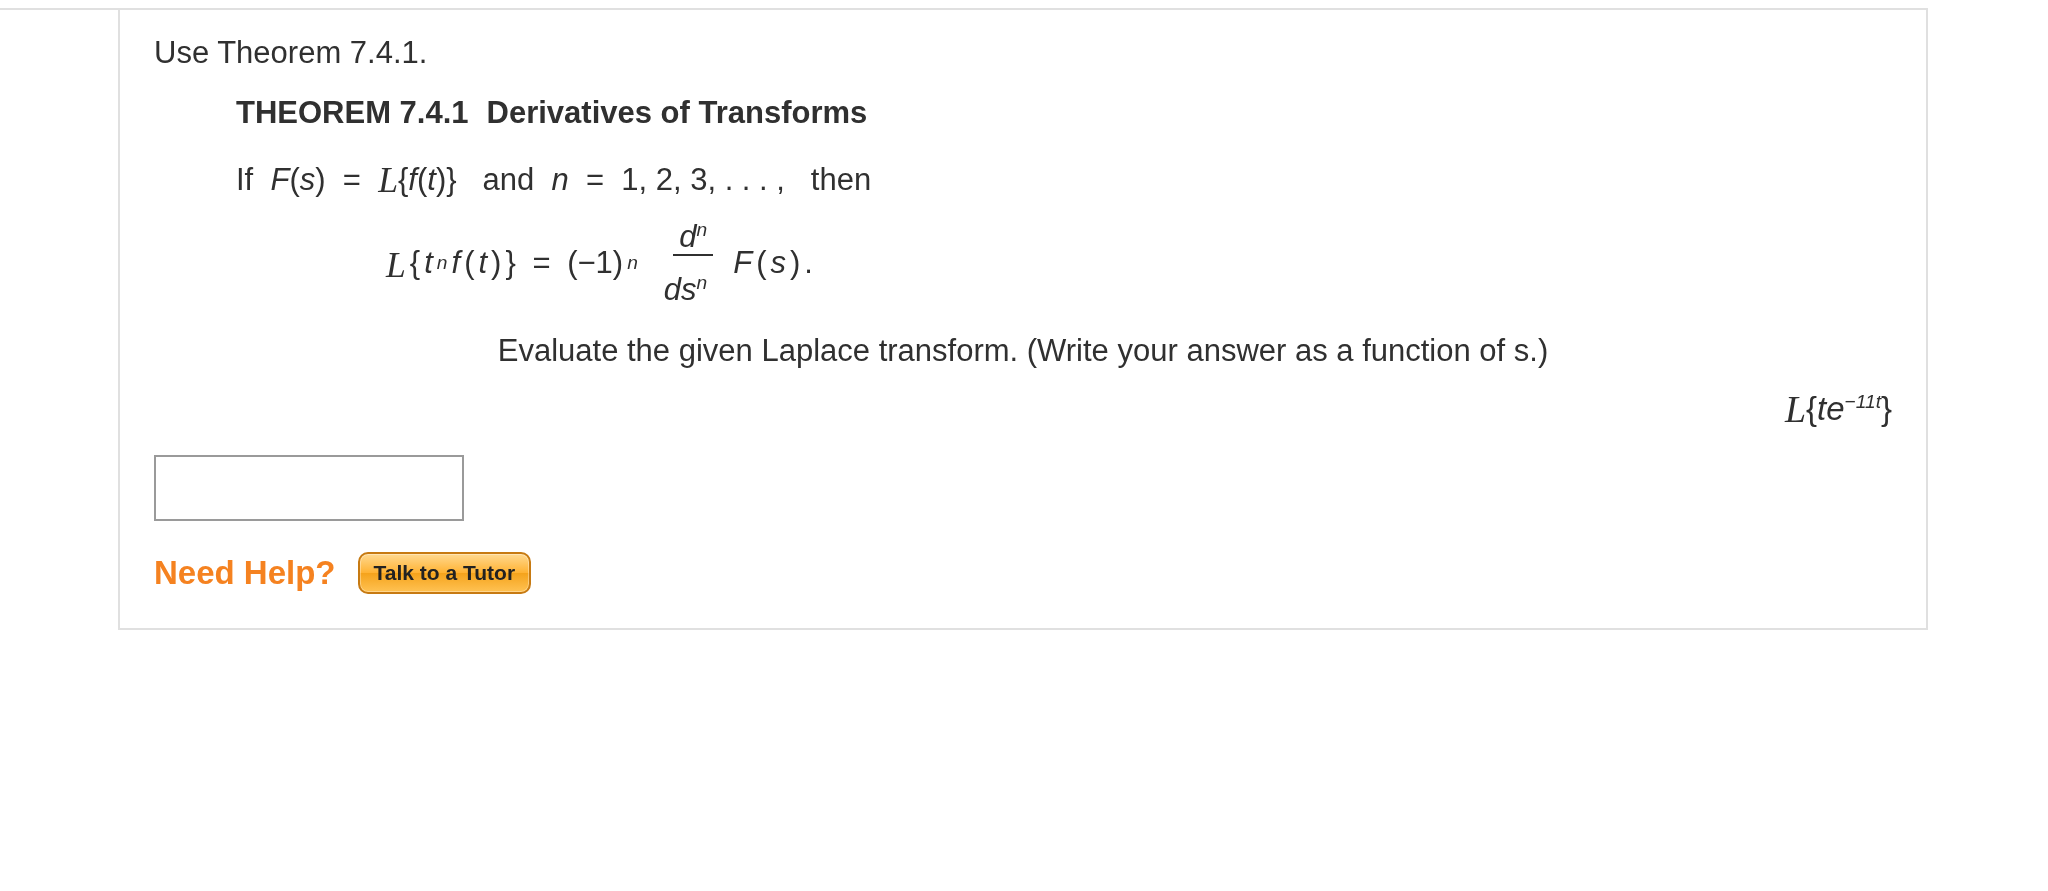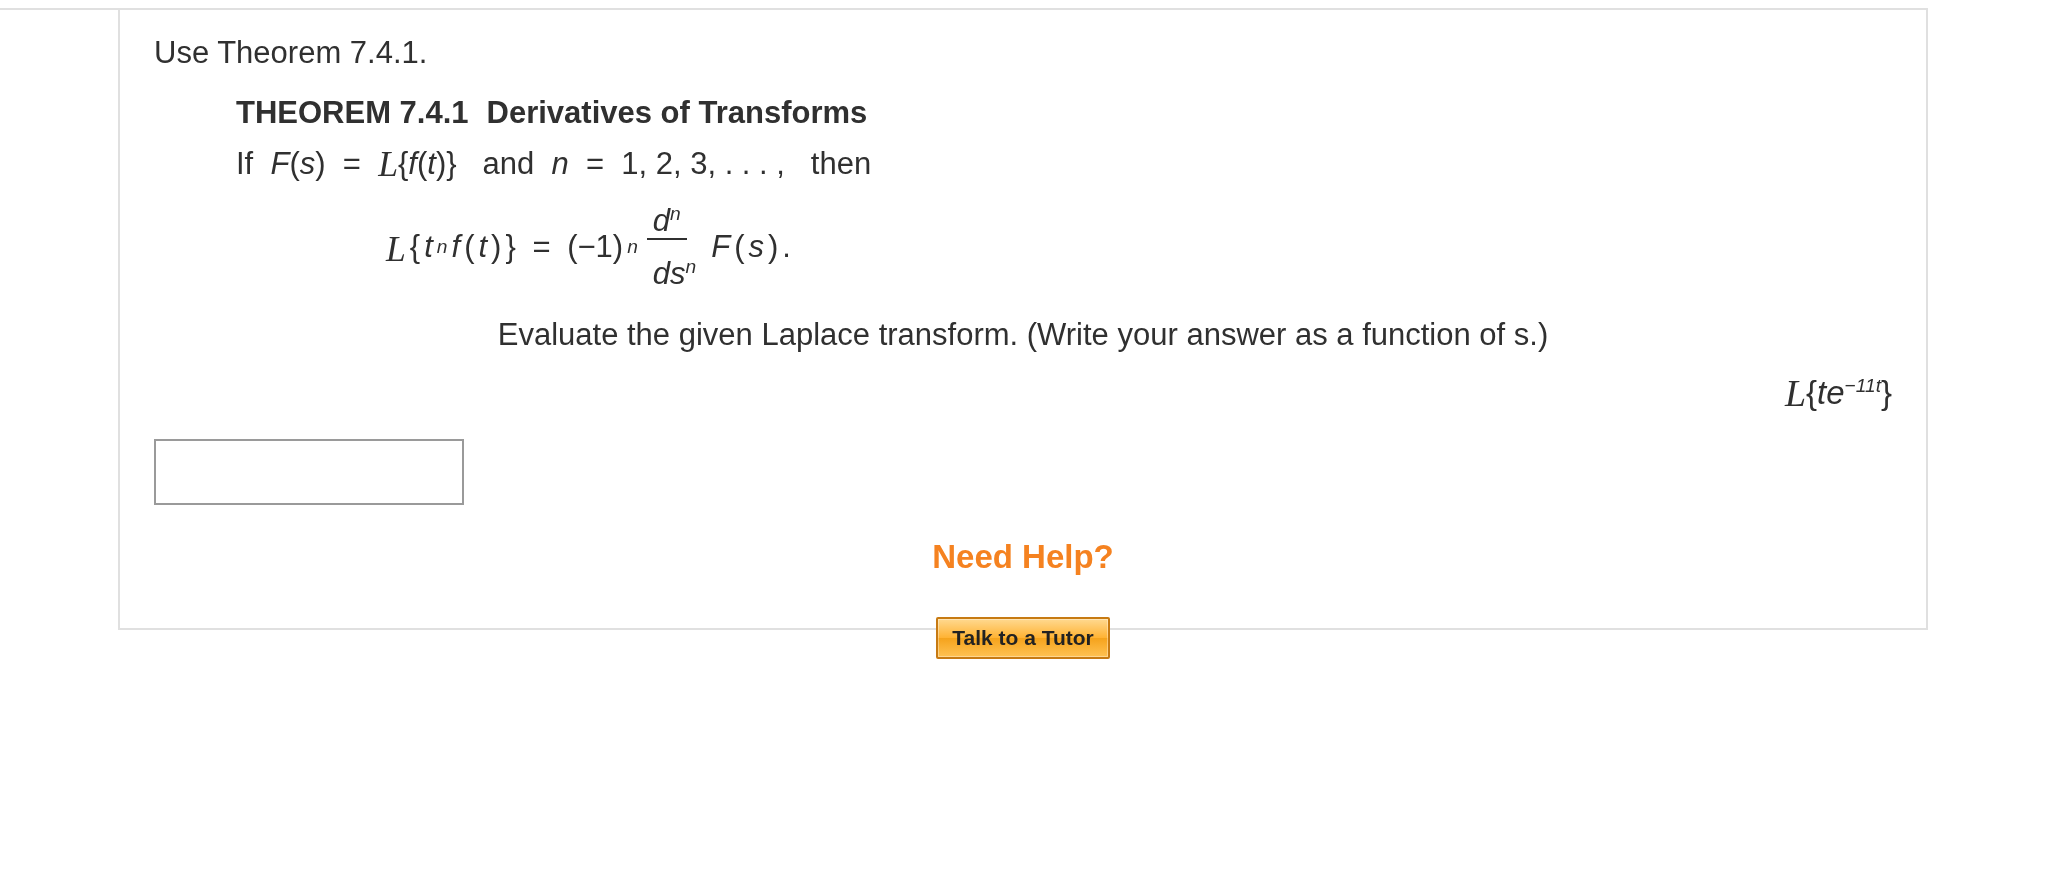--- a/index.html
+++ b/index.html
@@ -40,21 +40,21 @@
   }
   .instruction {
     margin-bottom: 18px;
   }
   .theorem-block {
     margin-left: 82px;
     margin-bottom: 24px;
   }
   .theorem-heading {
     font-weight: bold;
-    margin-bottom: 4px;
+    margin-bottom: 20px;
   }
   .th-num { margin-right: 18px; }
   .theorem-cond {
     margin-bottom: 18px;
   }
   .it { font-style: italic; }
   .script-L {
     font-family: "Brush Script MT", "Segoe Script", cursive;
     font-style: italic;
     font-size: 1.15em;
@@ -70,25 +70,25 @@
   }
   .sup {
     font-size: 0.62em;
     vertical-align: super;
     font-style: italic;
     line-height: 0;
   }
   .frac {
     display: inline-flex;
     flex-direction: column;
-    align-items: flex-start;
+    align-items: flex-end;
     font-style: italic;
     line-height: 1;
     vertical-align: middle;
-    margin: 0 5px;
+    margin: 0 16px;
     gap: 16px;
   }
   .frac .num {
     padding: 0 6px 2px 6px;
     border-bottom: 2px solid #303030;
   }
   .frac .den {
     padding: 2px 6px 0 6px;
   }
   .evaluate-line {
@@ -110,37 +110,36 @@
     background: #ffffff;
     font-size: 28px;
     padding: 0 8px;
     box-sizing: border-box;
     display: block;
     margin-bottom: 30px;
   }
   .need-help-row {
     display: flex;
     align-items: center;
-    gap: 38px;
-    flex-direction: column;
+    gap: 22px;
   }
   .need-help-label {
     font-family: Arial, Helvetica, sans-serif;
     font-weight: bold;
     font-size: 33px;
     color: #f58220;
   }
   .tutor-button {
     font-family: Arial, Helvetica, sans-serif;
     font-weight: bold;
     font-size: 21px;
     color: #222;
     padding: 7px 14px;
     border: 2px solid #c77a12;
-    border-radius: 2px;
+    border-radius: 10px;
     background: linear-gradient(#ffd990, #ffb232 50%, #f5a31c 51%, #ffc253);
     cursor: pointer;
     box-shadow: inset 0 0 0 1px rgba(255,255,255,0.35);
   }
 </style>
 </head>
 <body>
 
 <div class="page">
   <div class="top-rule"></div>

